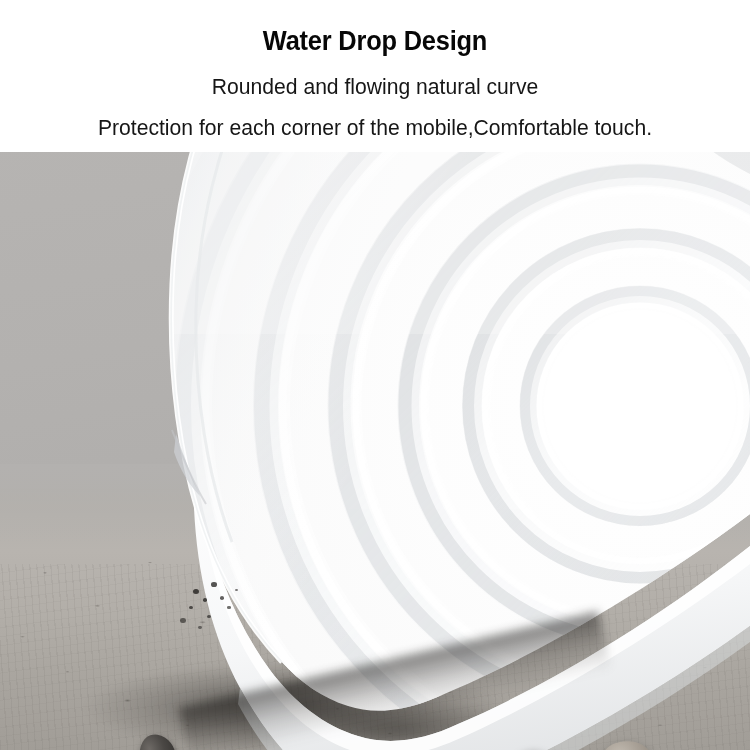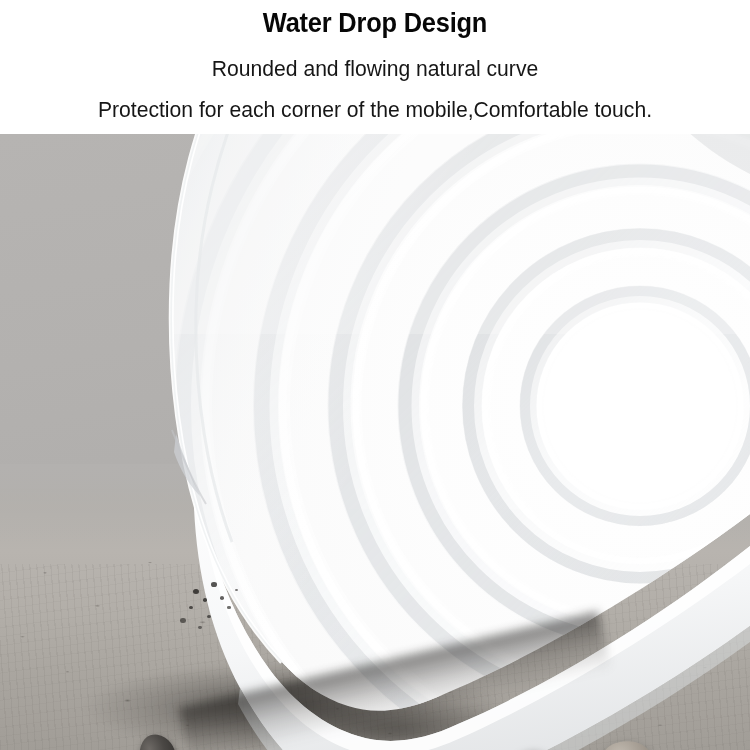--- a/index.html
+++ b/index.html
@@ -18,21 +18,21 @@
     width: 750px;
     height: 750px;
     overflow: hidden;
     background: #ffffff;
   }
 
   
   #header-block {
     position: absolute;
     left: 0;
-    top: 0;
+    top: 18px;
     width: 750px;
     height: 134px;
     background: #ffffff;
     z-index: 30;
   }
 
   #title {
     position: absolute;
     left: 0;
     top: 10px;

